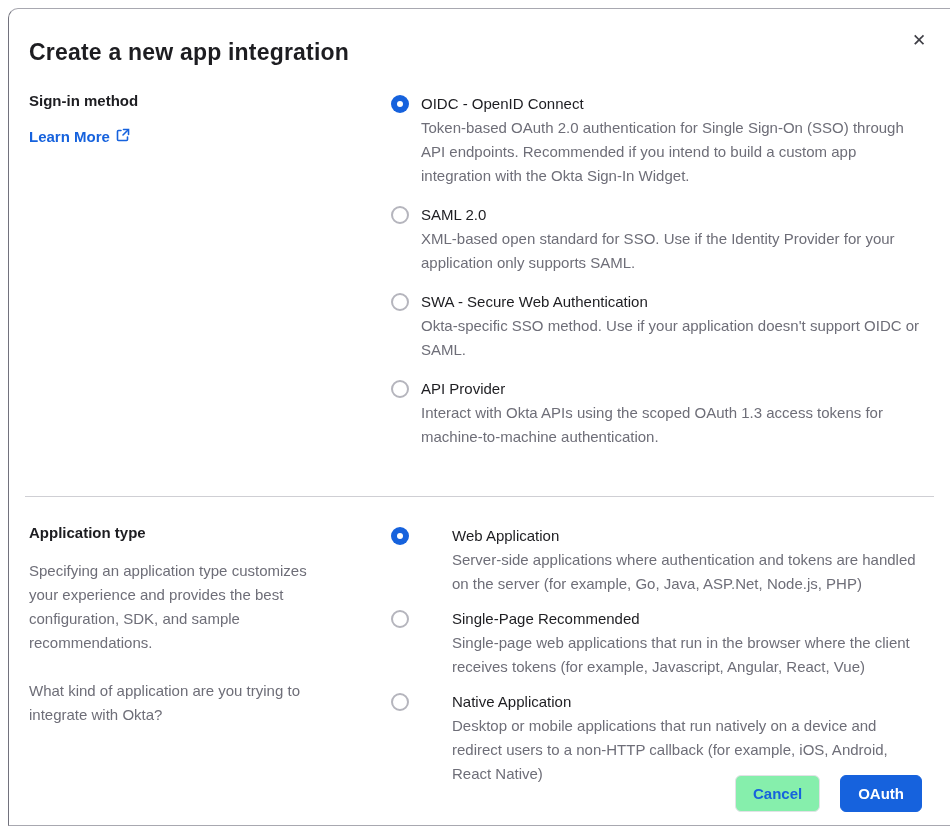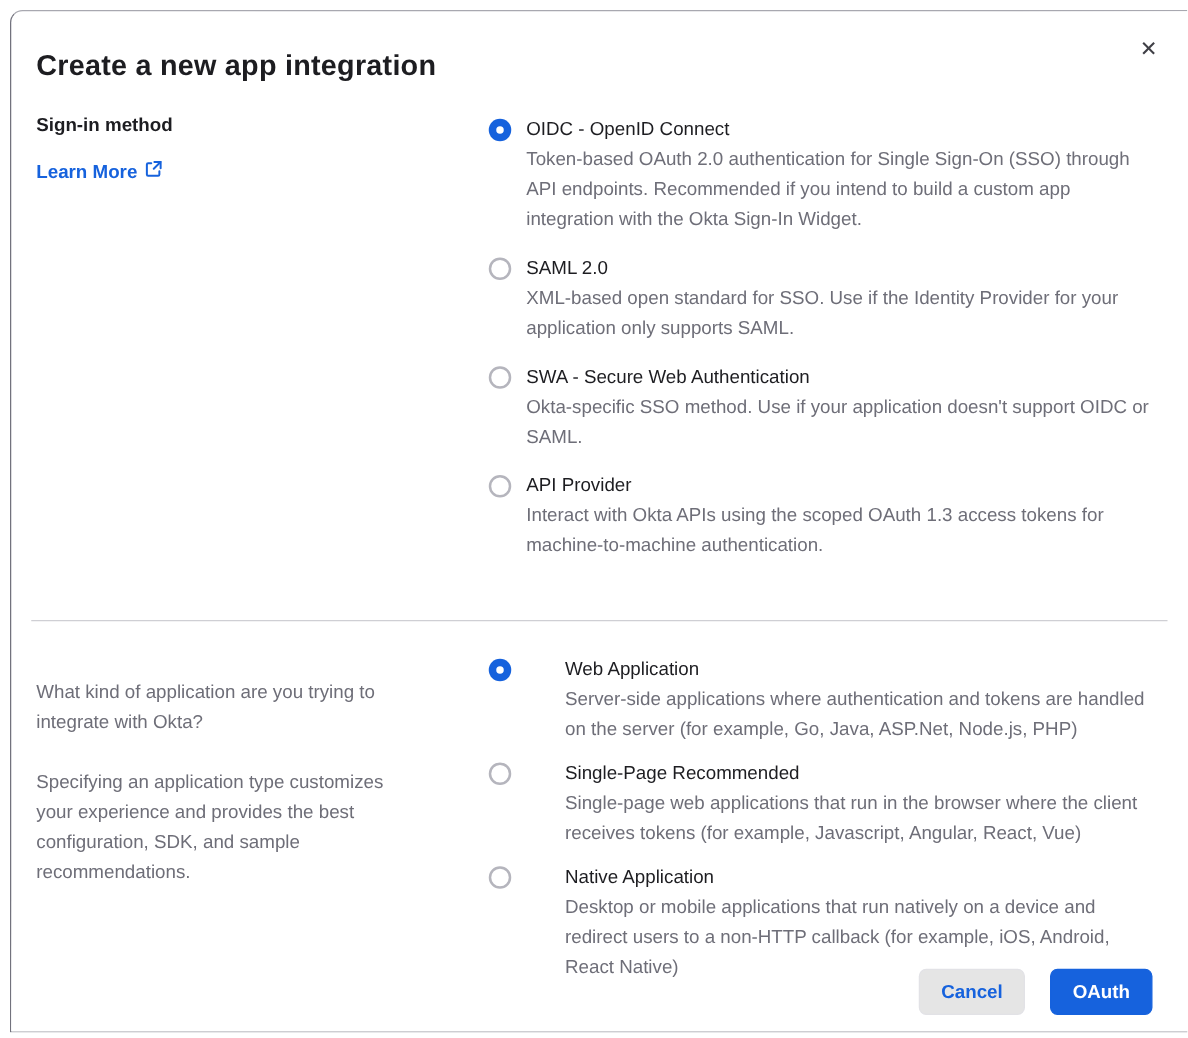--- a/index.html
+++ b/index.html
@@ -130,21 +130,21 @@
   }
   .btn {
     font-family: "Liberation Sans", "DejaVu Sans", sans-serif;
     font-size: 15px;
     font-weight: 700;
     border-radius: 6px;
     padding: 9px 17px;
     cursor: pointer;
   }
   .btn-secondary {
-    background: #e5e5e5;
+    background: #86efac;
     color: #1662dd;
     border: 1px solid #e2e2e6;
   }
   .btn-primary {
     background: #1662dd;
     color: #ffffff;
     border: 1px solid #1662dd;
   }
   .ext-icon { display: inline-block; }
 </style>
@@ -205,22 +205,23 @@
         </div>
       </div>
 
     </div>
   </div>
 
   <hr class="divider">
 
   <div class="section sec2">
     <div class="left-col">
+      <div class="field-label">Application type</div>
+      <p class="help-par">Specifying an application type customizes your experience and provides the best configuration, SDK, and sample recommendations.</p>
       <p class="help-par">What kind of application are you trying to integrate with Okta?</p>
-      <p class="help-par">Specifying an application type customizes your experience and provides the best configuration, SDK, and sample recommendations.</p>
     </div>
     <div class="right-col">
 
       <div class="option">
         <span class="radio selected"></span>
         <div class="option-text">
           <div class="option-title">Web Application</div>
           <div class="option-desc">Server-side applications where authentication and tokens are handled on the server (for example, Go, Java, ASP.Net, Node.js, PHP)</div>
         </div>
       </div>

